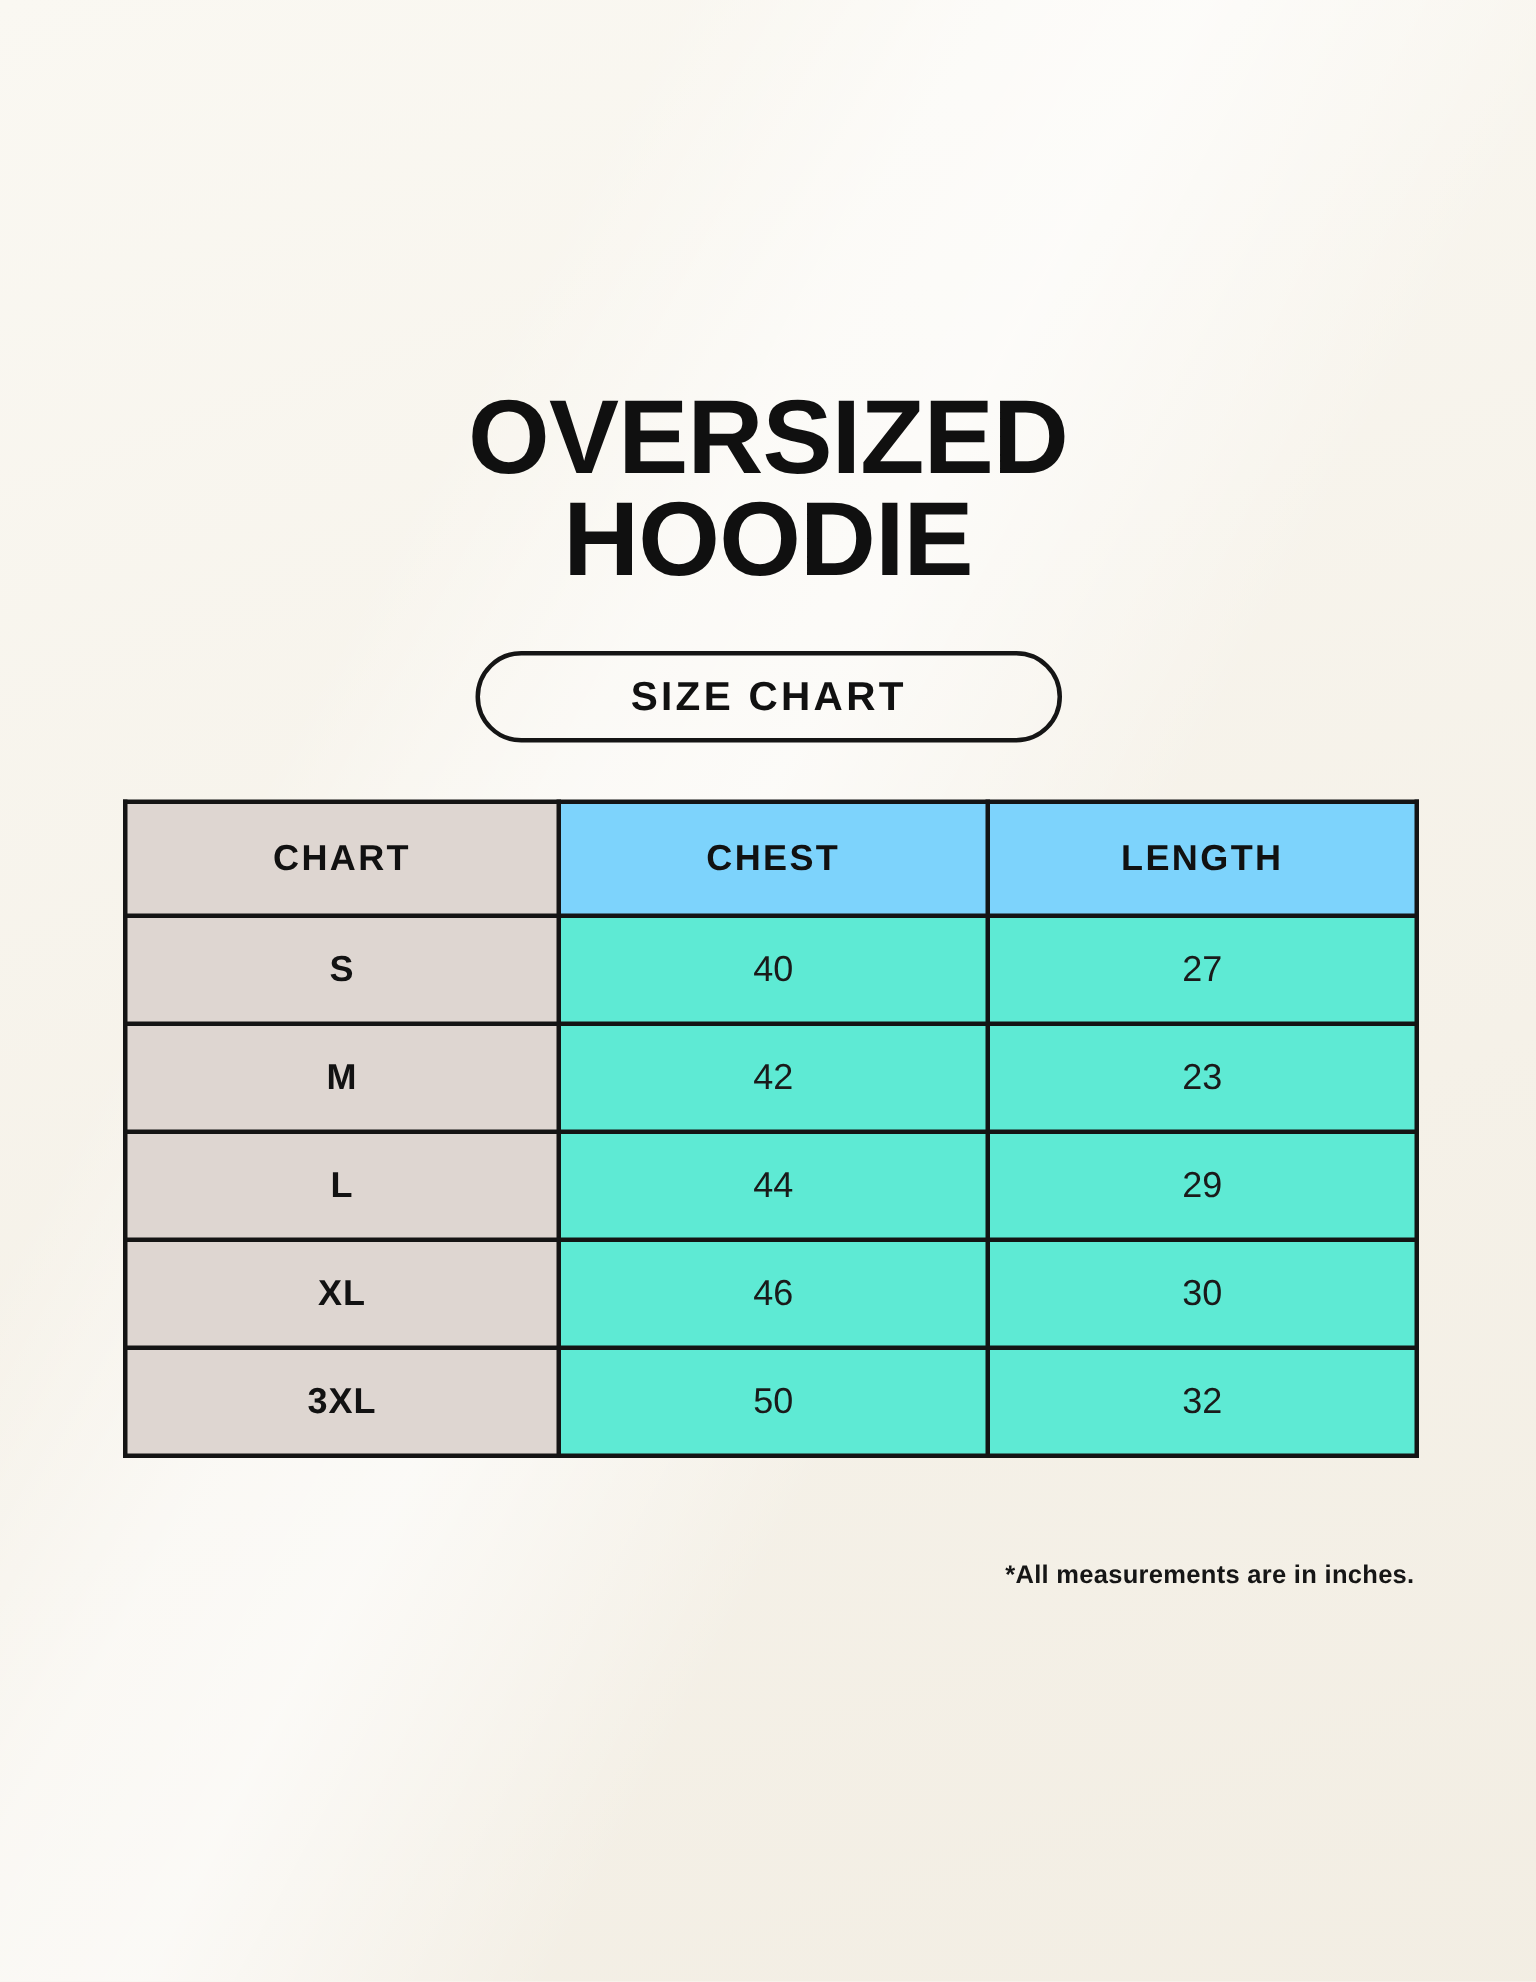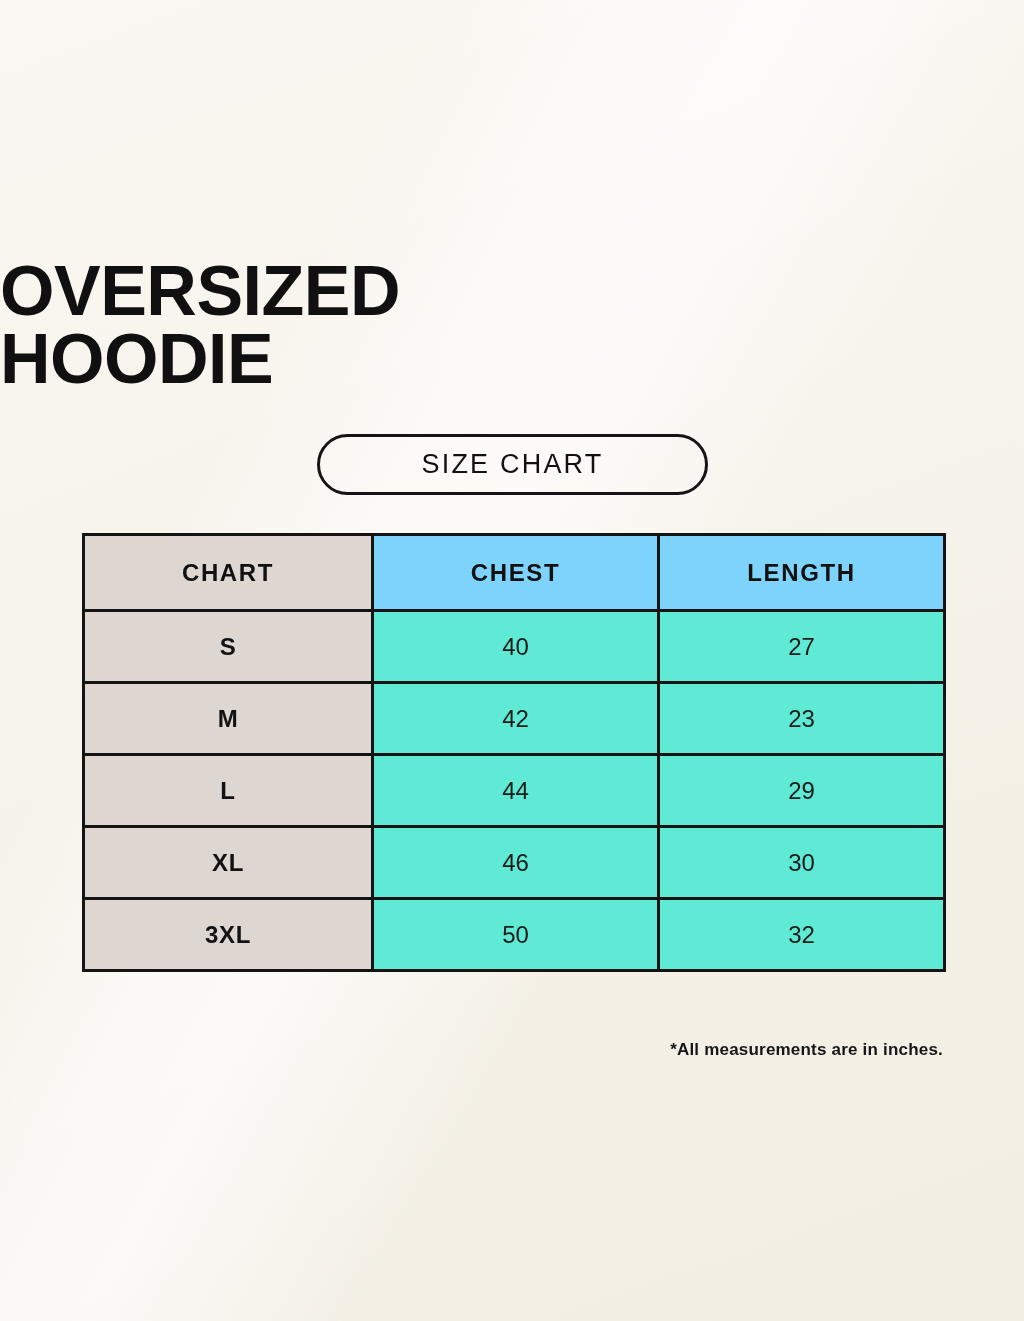--- a/index.html
+++ b/index.html
@@ -34,20 +34,21 @@
     position: absolute;
     inset: 0;
   }
 
   
   .title-block {
     position: absolute;
     left: 0;
     top: 258px;
     width: 1024px;
+    text-align: center;
   }
   .title {
     font-size: 70px;
     line-height: 0.97;
     font-weight: 700;
     letter-spacing: -0.5px;
     color: #101010;
     white-space: pre-line;
     font-family: "Liberation Sans", sans-serif;
   }
@@ -65,21 +66,21 @@
     height: 100%;
     border: 3px solid #151515;
     border-radius: 40px;
     display: flex;
     align-items: center;
     justify-content: center;
     background: transparent;
   }
   .badge-label {
     font-size: 27px;
-    font-weight: 400;
+    font-weight: 700;
     letter-spacing: 2.2px;
     color: #111111;
   }
 
   
   .table-wrap {
     position: absolute;
     left: 82px;
     top: 533px;
     width: 861px;

